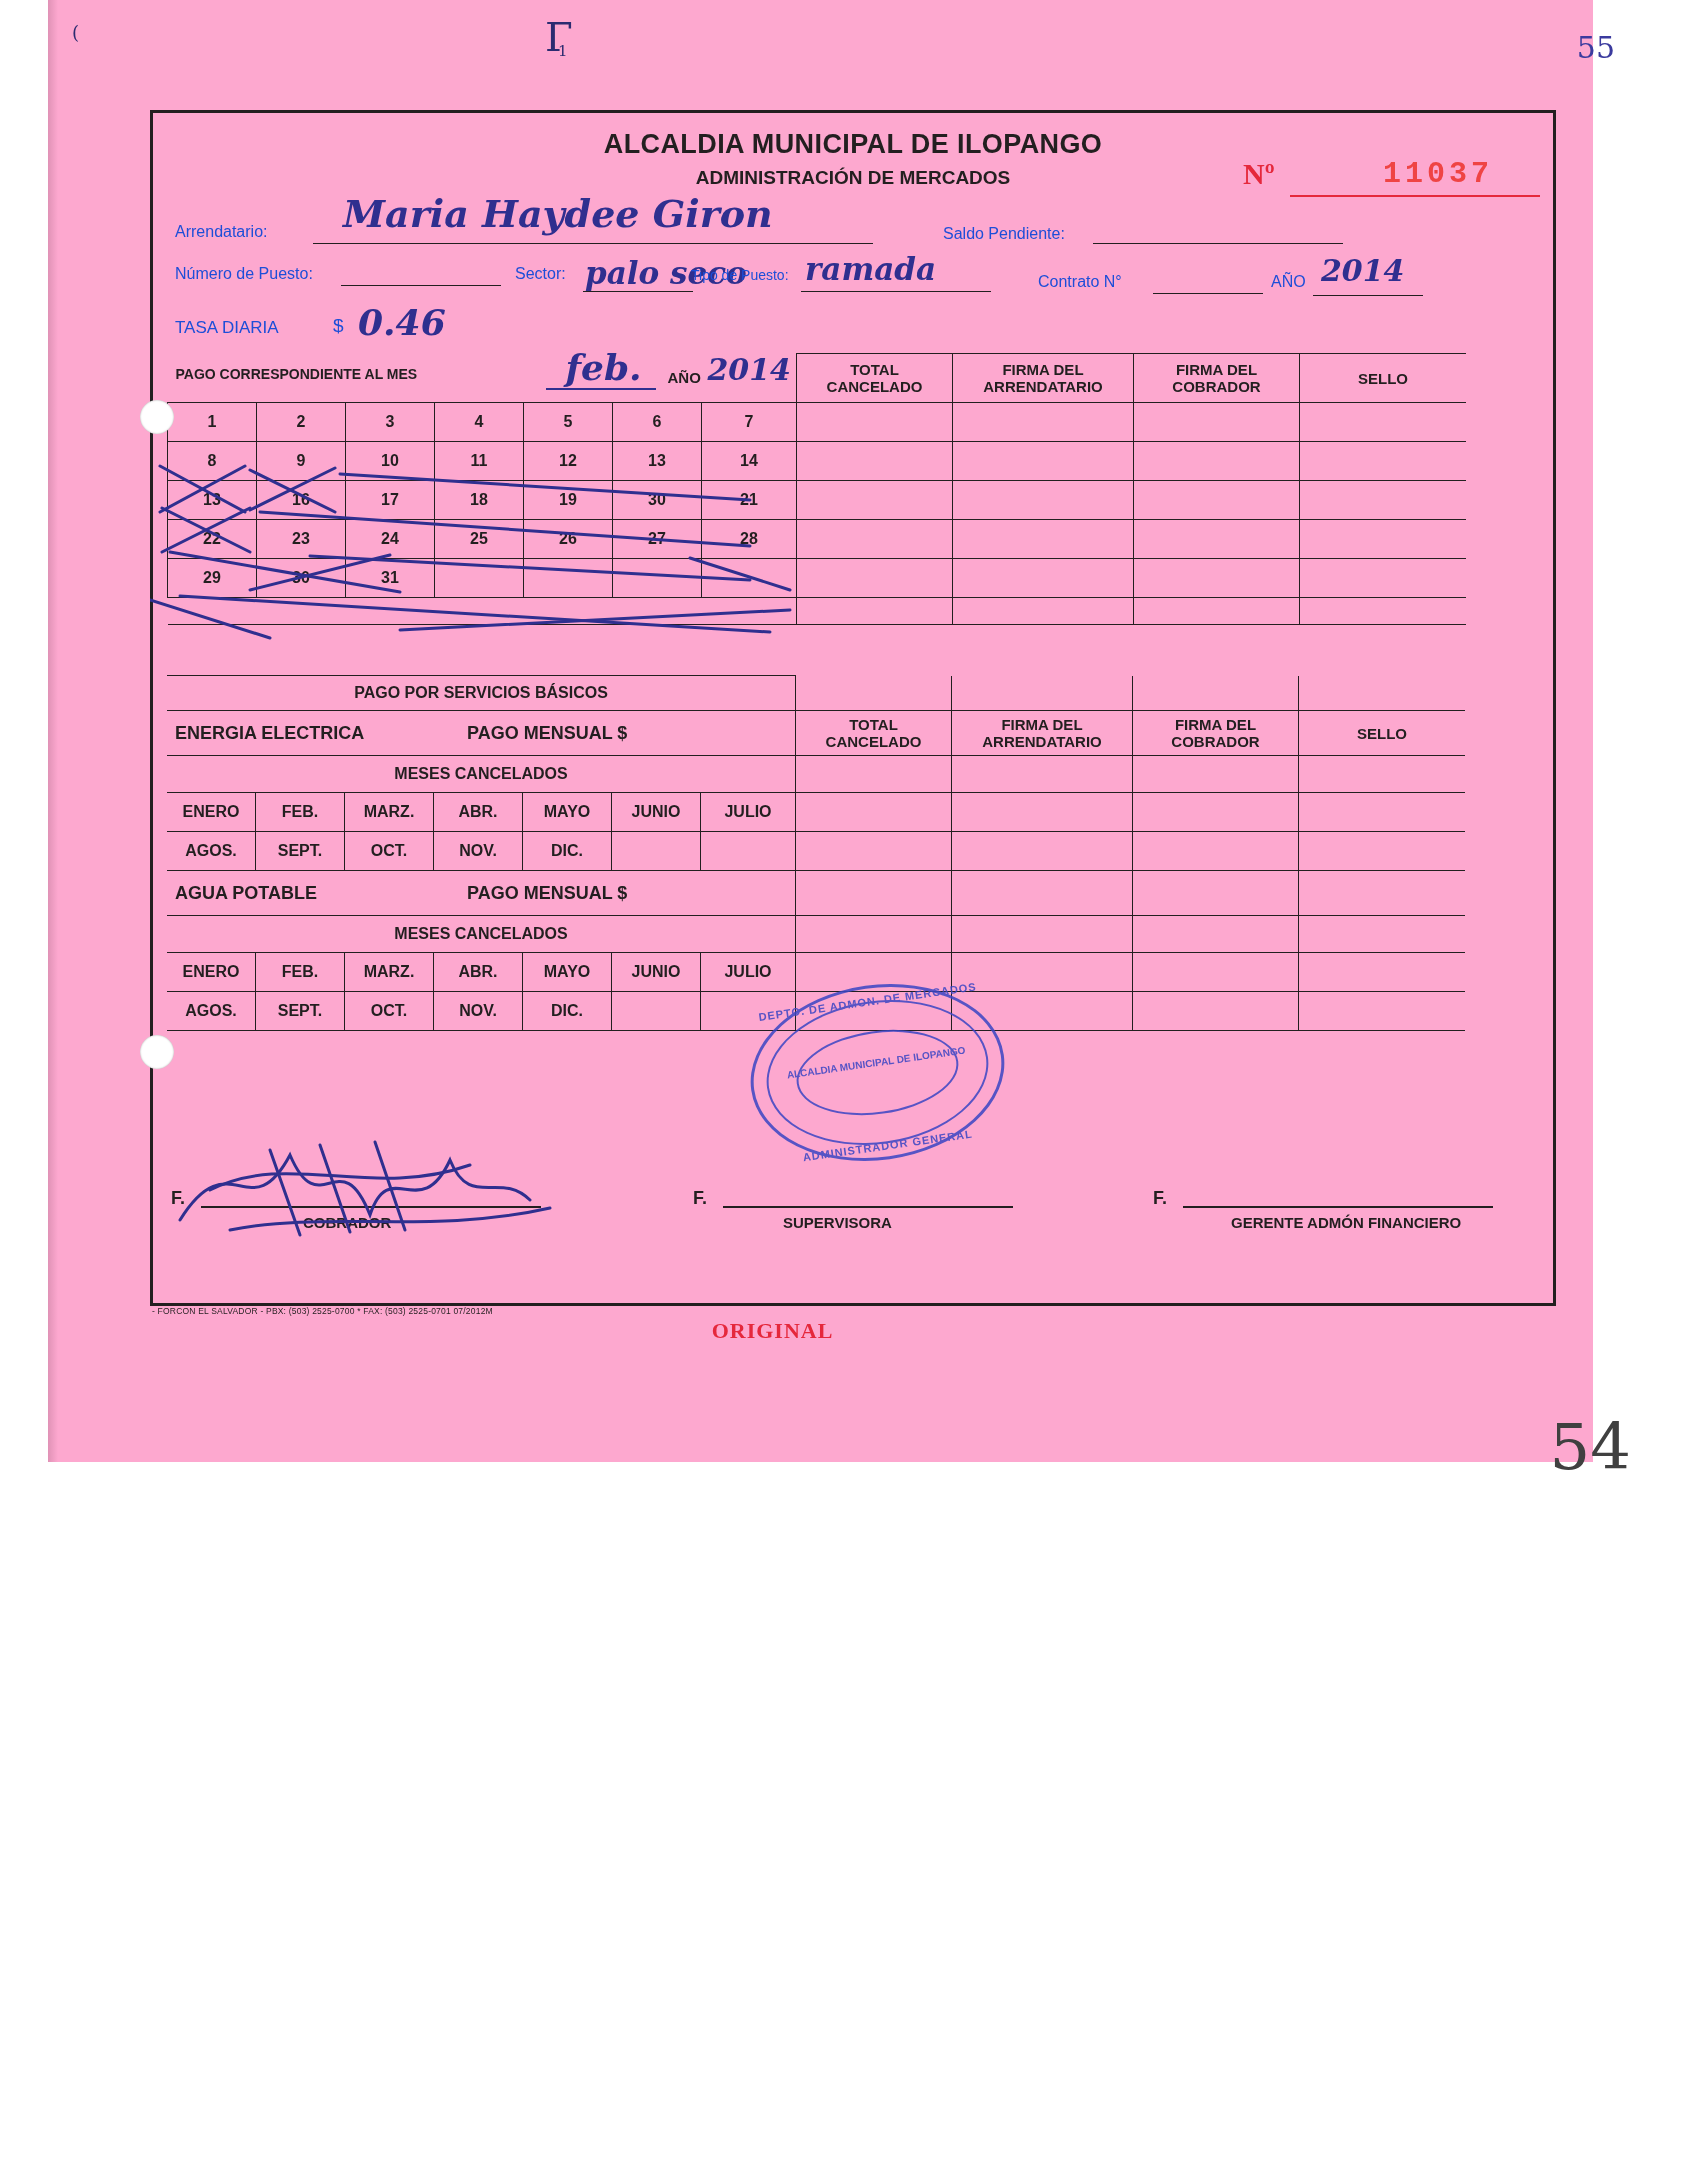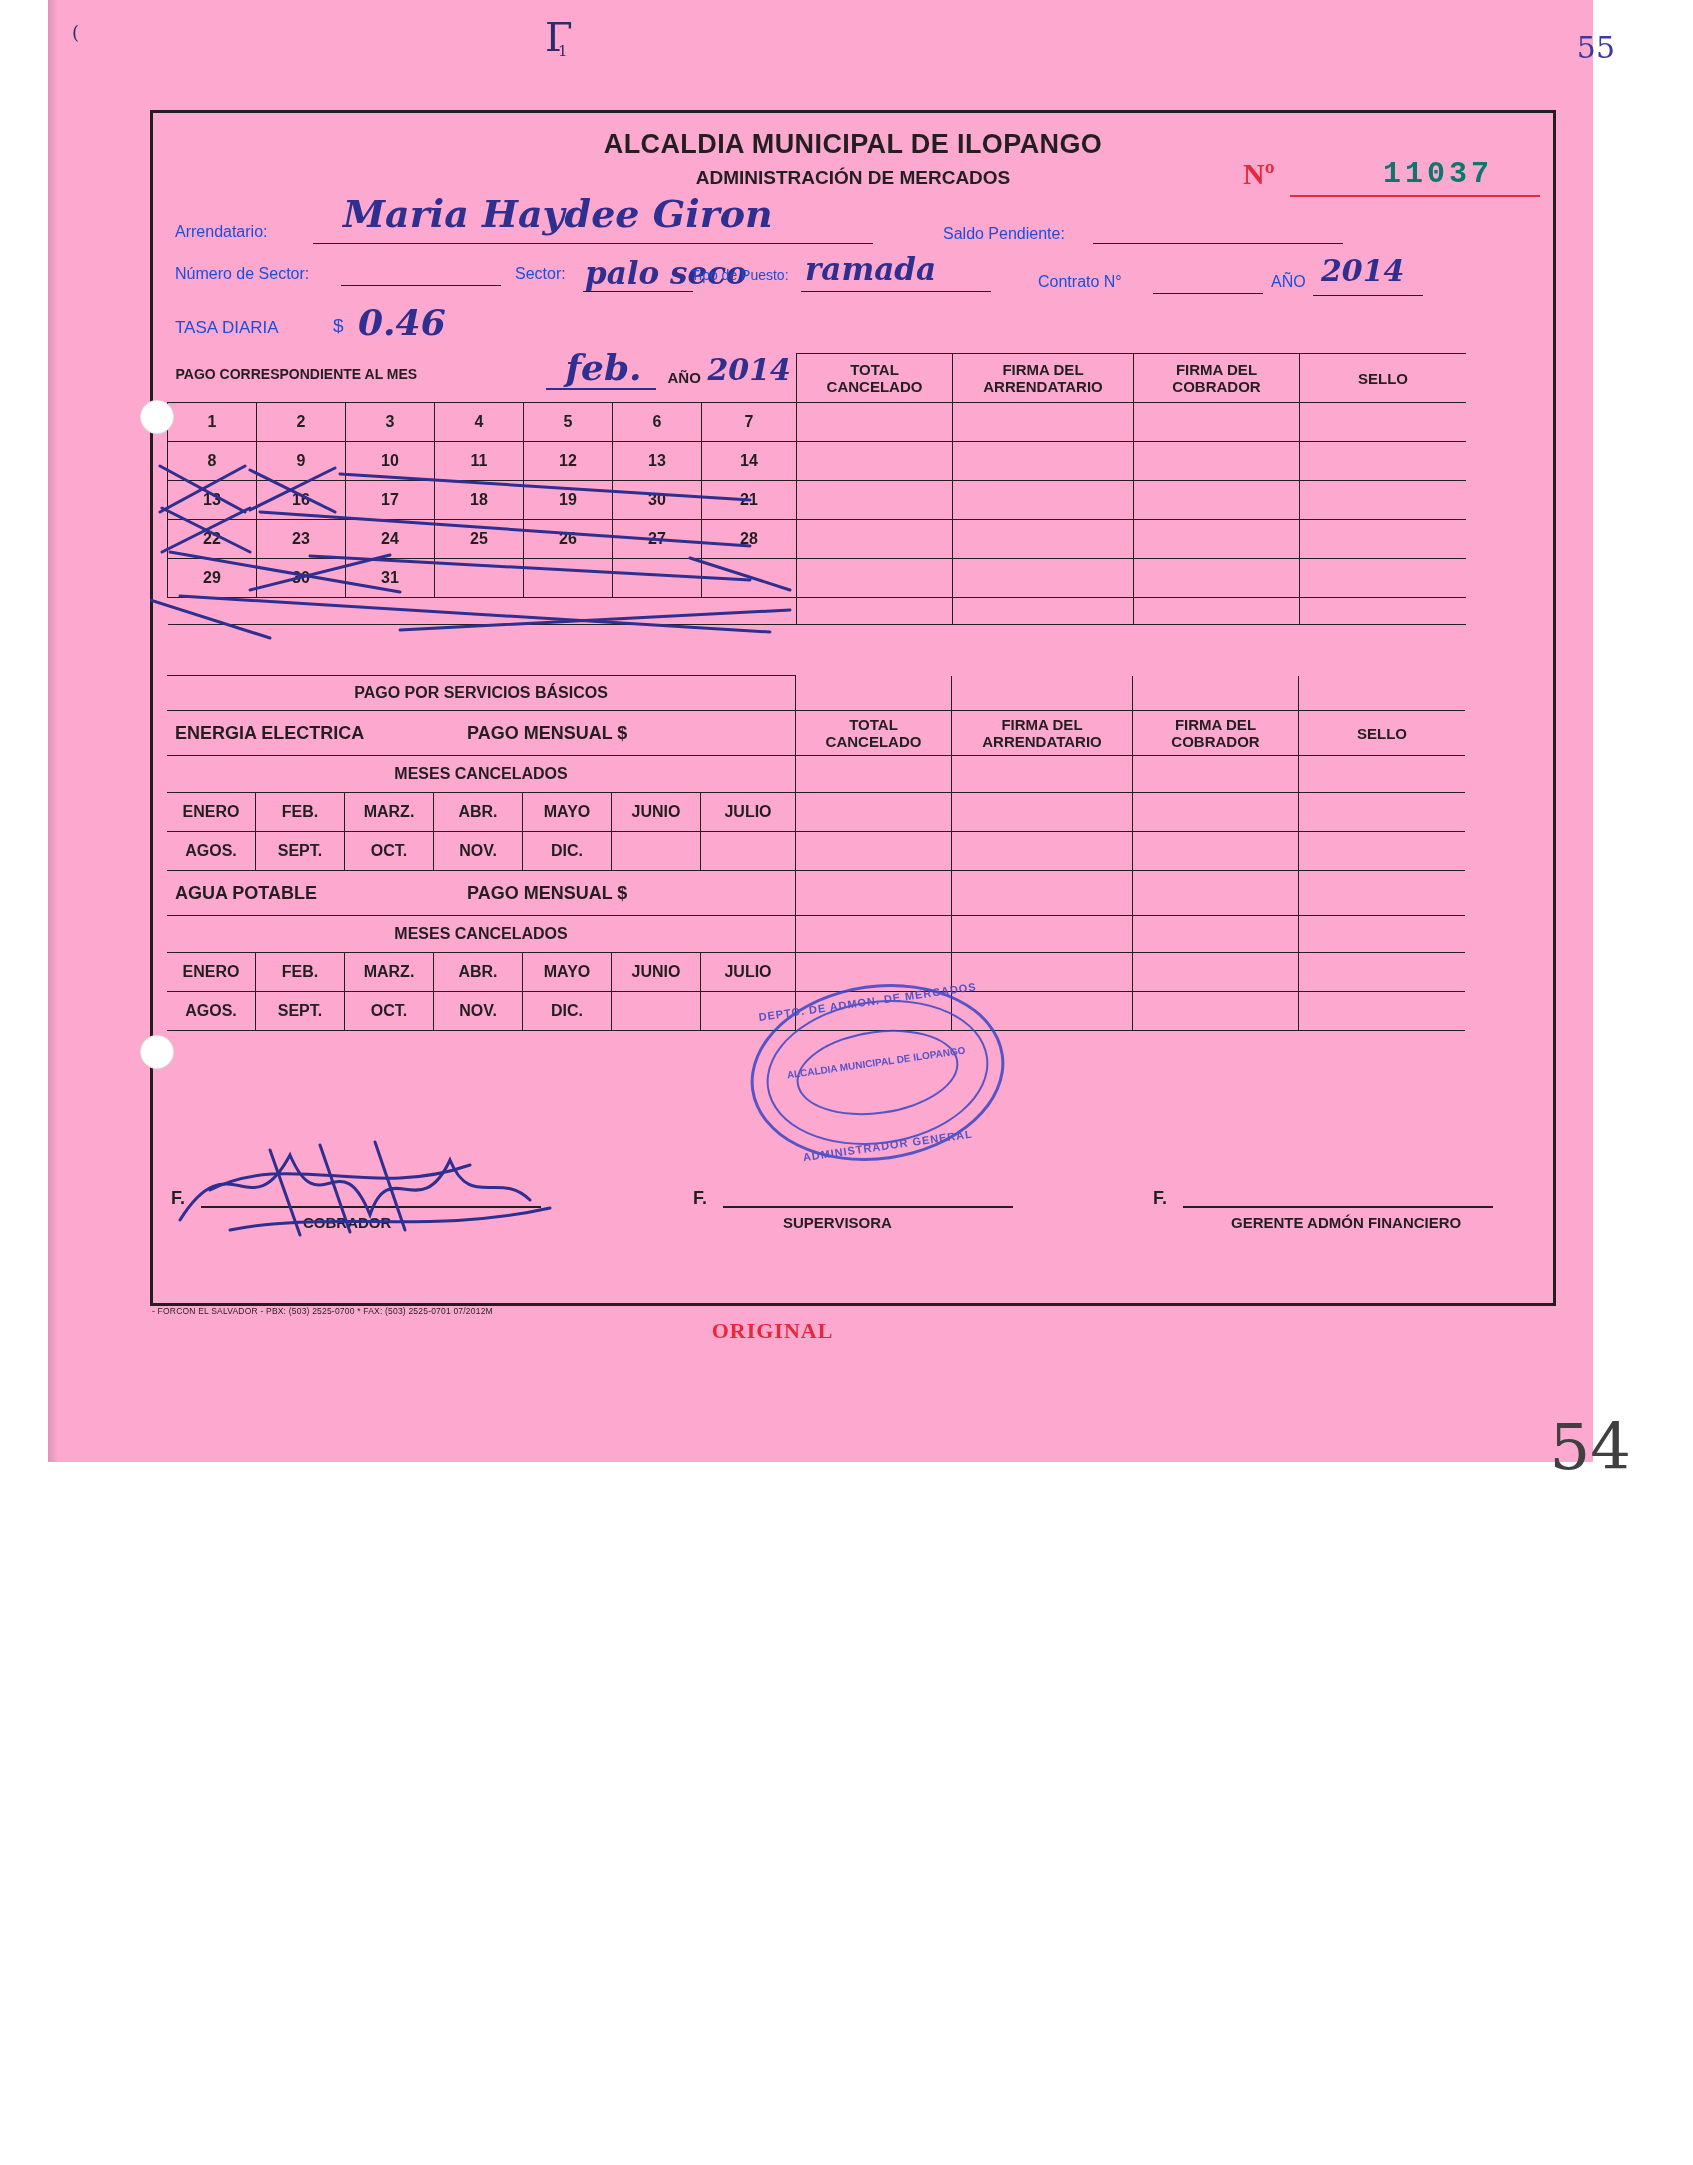--- a/index.html
+++ b/index.html
@@ -36,21 +36,21 @@
   }
   .no-label{
     position:absolute;left:1090px;top:44px;font-size:30px;font-weight:bold;
     color:#e5283c;font-family:"Liberation Serif",serif;
   }
   .no-underline{
     position:absolute;left:1137px;top:82px;width:250px;height:2px;background:#e5283c;
   }
   .no-value{
     position:absolute;left:1230px;top:44px;font-size:30px;font-weight:bold;
-    color:#0f766e;letter-spacing:4px;font-family:"Liberation Mono",monospace;
+    color:#ef4444;letter-spacing:4px;font-family:"Liberation Mono",monospace;
   }
 
   .lbl{position:absolute;font-size:16px;color:#1d4ed8;}
   .rule{position:absolute;height:1px;background:#231f20;}
 
   .hand{
     position:absolute;color:#2f2f8f;font-family:"DejaVu Serif",serif;
     font-style:italic;font-weight:600;
   }
 
@@ -148,21 +148,21 @@
     <div class="no-underline"></div>
     <div class="no-value">11037</div>
 
     <div class="lbl" style="left:22px;top:110px;">Arrendatario:</div>
     <div class="rule" style="left:160px;top:130px;width:560px;"></div>
     <div class="hand" style="left:190px;top:78px;font-size:38px;">Maria Haydee Giron</div>
 
     <div class="lbl" style="left:790px;top:112px;">Saldo Pendiente:</div>
     <div class="rule" style="left:940px;top:130px;width:250px;"></div>
 
-    <div class="lbl" style="left:22px;top:152px;">Número de Sector:</div>
+    <div class="lbl" style="left:22px;top:152px;">Número de Puesto:</div>
     <div class="rule" style="left:188px;top:172px;width:160px;"></div>
 
     <div class="lbl" style="left:362px;top:152px;">Sector:</div>
     <div class="rule" style="left:430px;top:178px;width:110px;"></div>
     <div class="hand" style="left:432px;top:142px;font-size:31px;">palo seco</div>
 
     <div class="lbl" style="left:538px;top:154px;font-size:14px;">Tipo de Puesto:</div>
     <div class="rule" style="left:648px;top:178px;width:190px;"></div>
     <div class="hand" style="left:652px;top:138px;font-size:31px;">ramada</div>
 

